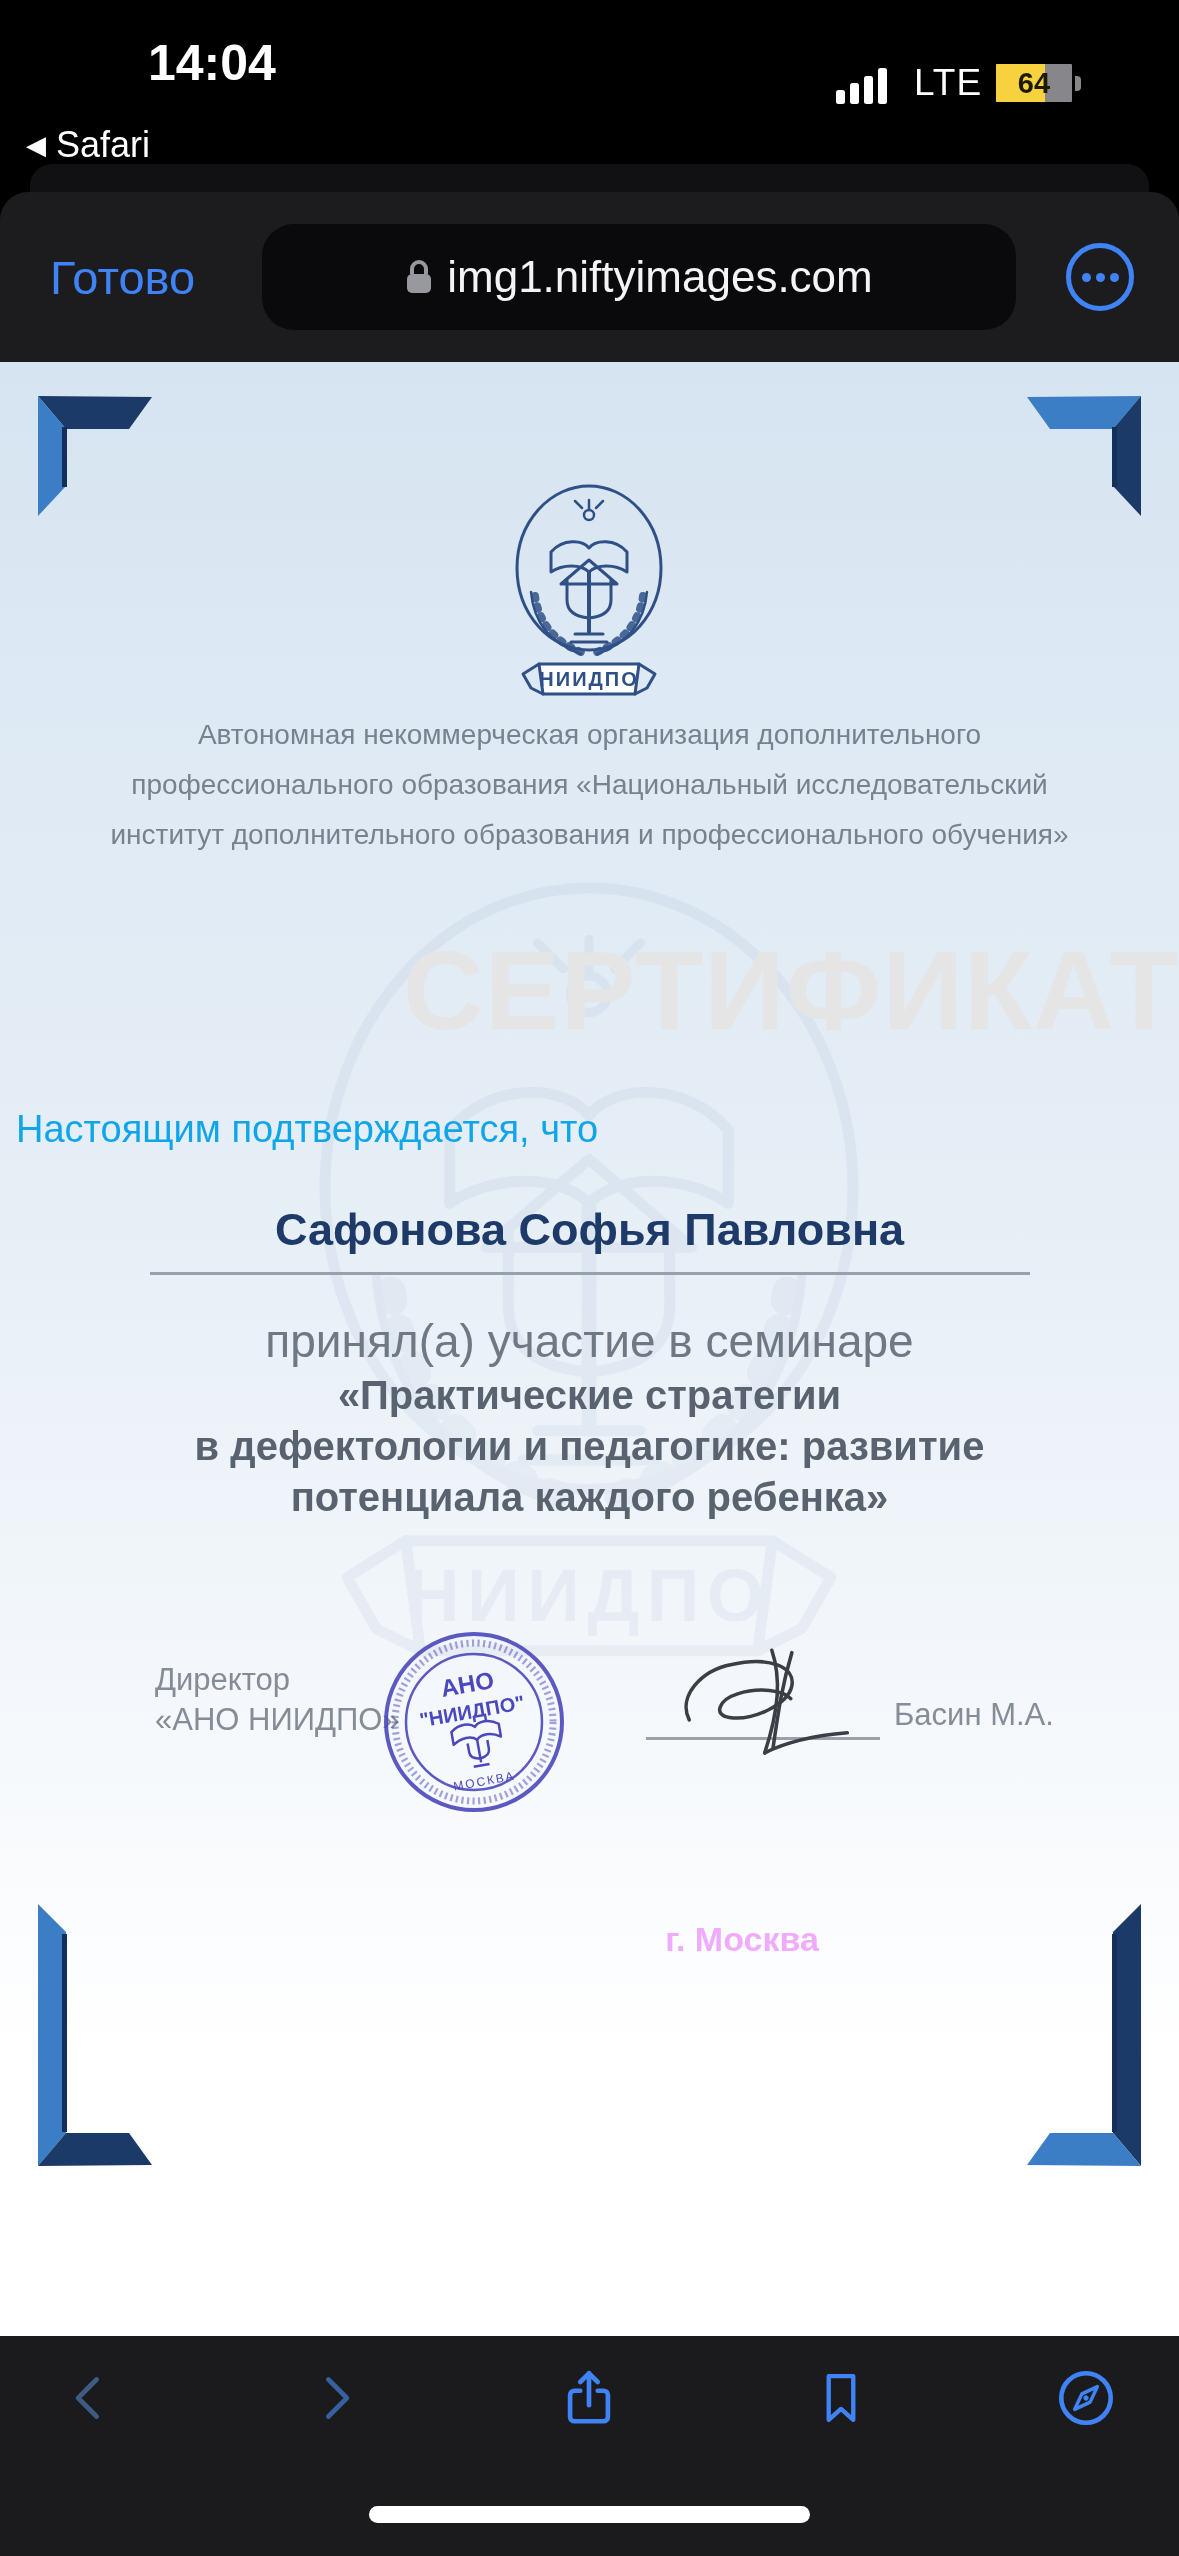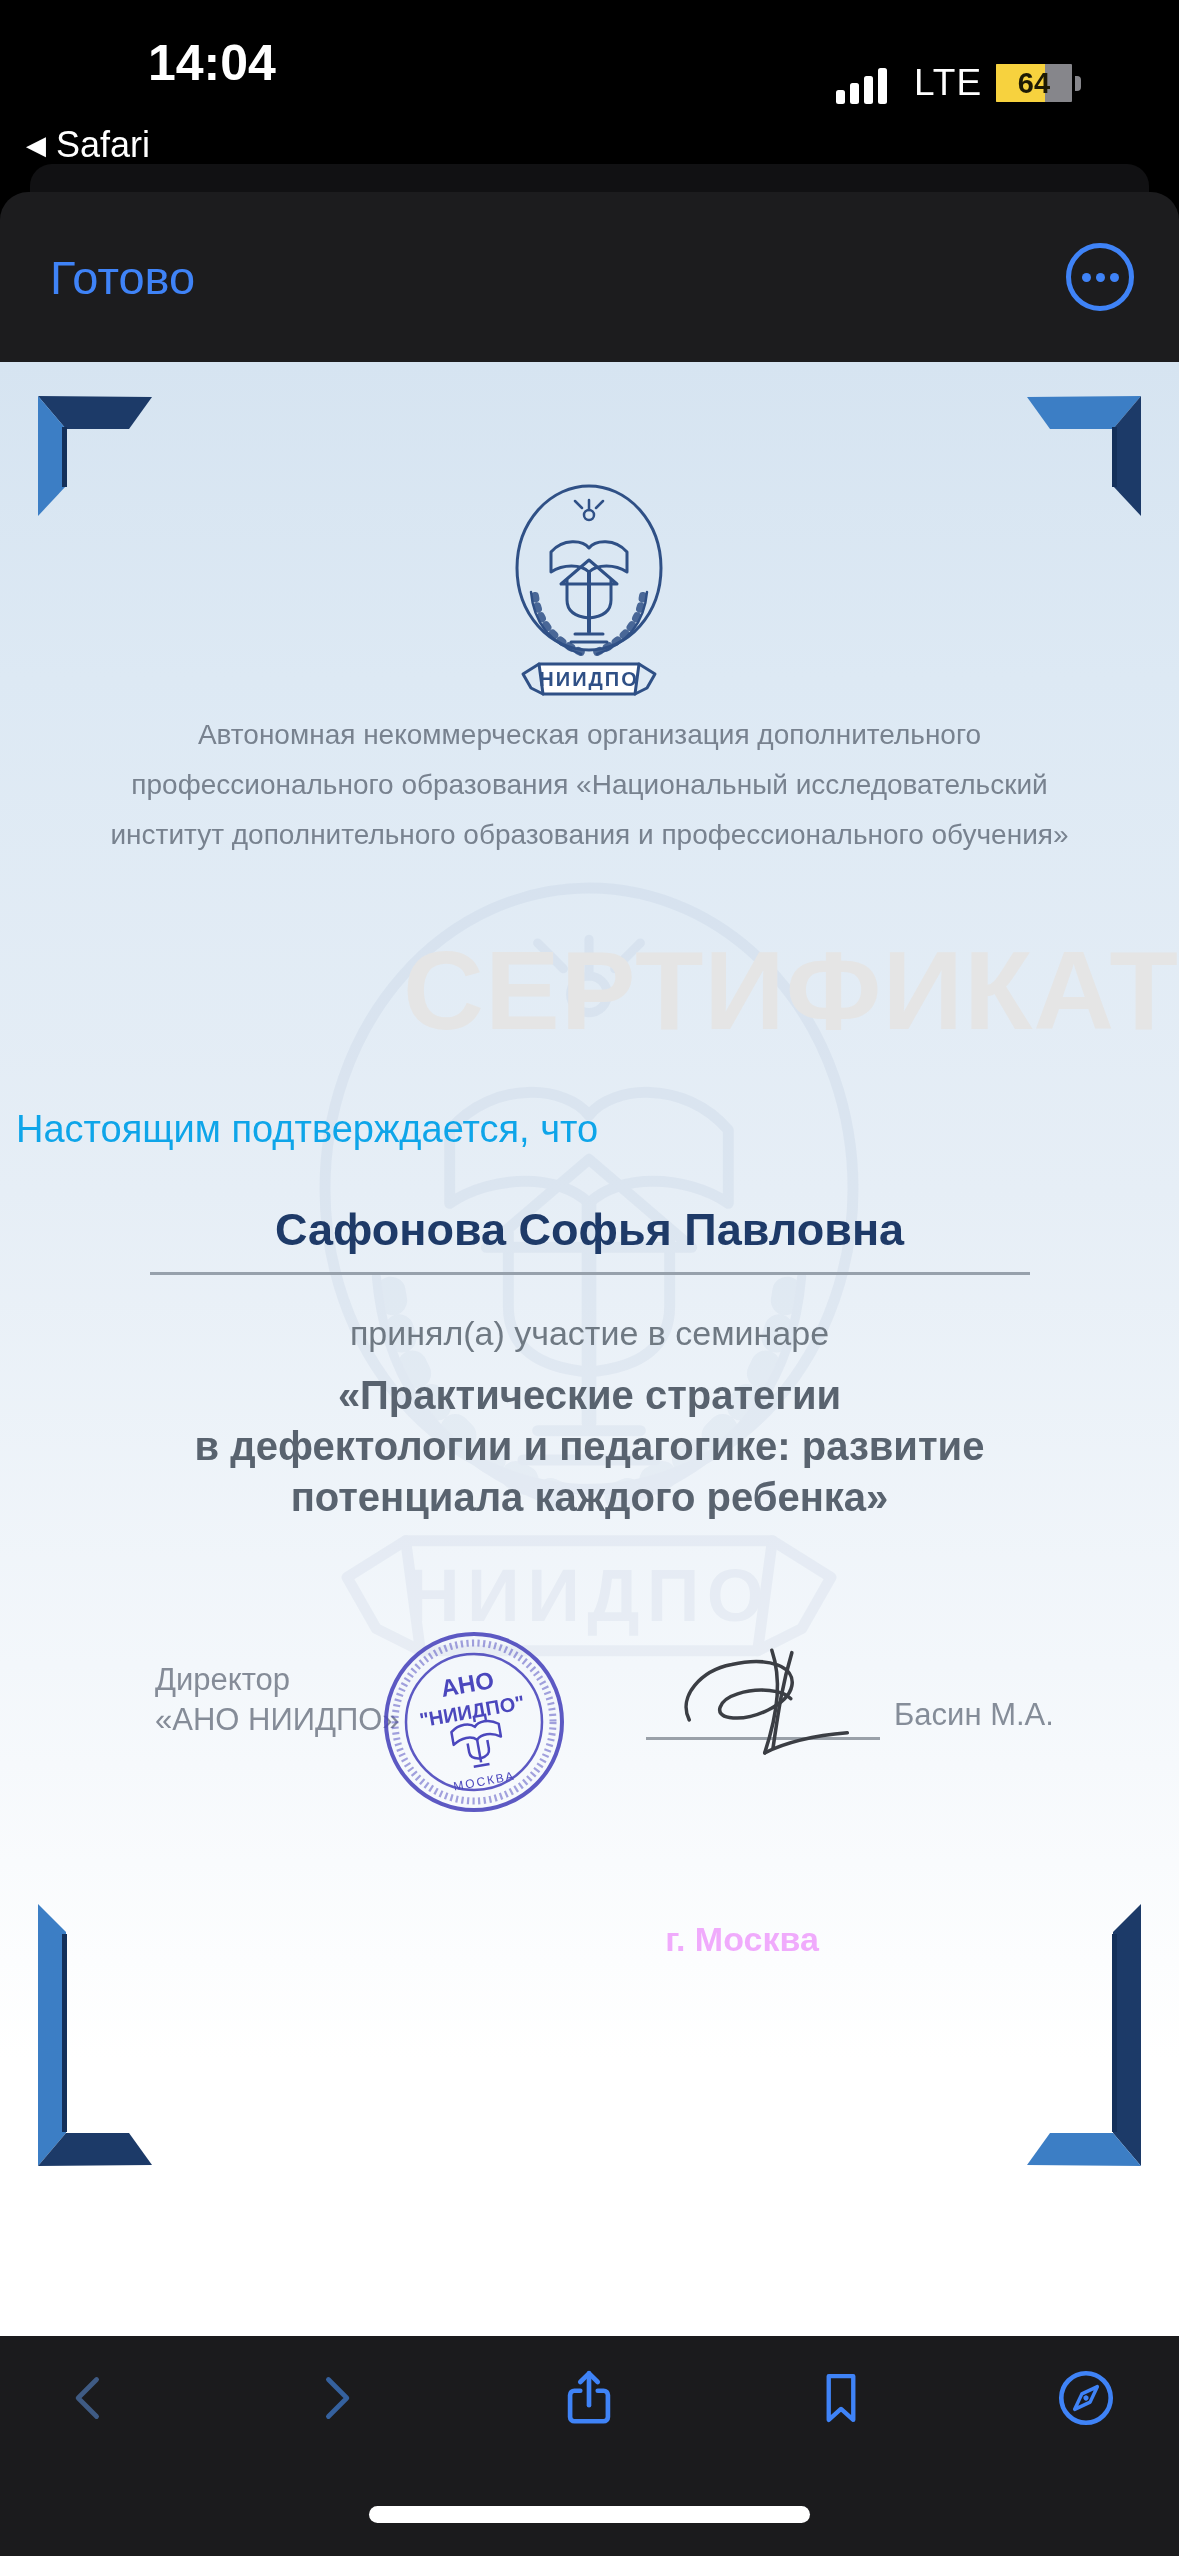--- a/index.html
+++ b/index.html
@@ -43,21 +43,21 @@
   .logo{color:#2f5086;}
   .banner-text{font-family:"Liberation Sans",sans-serif;font-size:20px;font-weight:700;letter-spacing:2px;
                fill:currentColor;text-anchor:middle;}
   .org{left:0;top:710px;width:1179px;text-align:center;color:#78828f;font-size:28px;line-height:50px;}
   .org span{display:block;}
   .cert-title{left:0;top:926px;width:1179px;text-align:right;color:#e5e5e5;
               font-size:112px;font-weight:800;letter-spacing:1px;}
   .confirm{left:16px;top:1108px;width:1179px;text-align:left;color:#0ea5e9;font-size:38px;}
   .r-name{left:0;top:1204px;width:1179px;text-align:center;color:#1e3a68;font-size:45px;font-weight:700;}
   .name-line{left:150px;top:1272px;width:880px;height:3px;background:#97a1ac;}
-  .partic{left:0;top:1314px;width:1179px;text-align:center;color:#6f7983;font-size:34px;}
+  .partic{left:0;top:1314px;width:1179px;text-align:center;color:#6f7983;font-size:46px;}
   .seminar{left:0;top:1370px;width:1179px;text-align:center;color:#59636f;font-size:40px;font-weight:700;line-height:51px;}
   .seminar span{display:block;}
   .director{left:112px;top:1660px;color:#858c98;font-size:31px;line-height:40px;margin-left:43px;}
   .director span{display:block;}
   .stamp{left:380px;top:1628px;}
   .st1{font-size:24px;font-weight:700;text-anchor:middle;}
   .st2{font-size:20px;font-weight:700;text-anchor:middle;}
   .st3{font-size:12px;letter-spacing:2px;text-anchor:middle;}
   .sig-line{left:646px;top:1737px;width:234px;height:3px;background:#9aa1a9;}
   .signer{left:894px;top:1697px;color:#858d99;font-size:31px;}
@@ -89,20 +89,27 @@
     <div class="batt-body">
       <div class="batt-fill"></div>
       <div class="batt-num">64</div>
     </div>
     <div class="batt-nub"></div>
   </div>
 
   <div class="abs sheet-edge"></div>
   <div class="abs toolbar"></div>
   <div class="abs done-btn">Готово</div>
+  <div class="abs url-pill">
+    <svg width="28" height="36" viewBox="0 0 28 36">
+      <path d="M7,15 v-5 a7,7 0 0 1 14,0 v5" fill="none" stroke="#98989f" stroke-width="4"></path>
+      <rect x="2" y="15" width="24" height="19" rx="5" fill="#98989f"></rect>
+    </svg>
+    <span class="url-text">img1.niftyimages.com</span>
+  </div>
   <div class="abs more-btn">
     <s></s>
       <s></s>
       <s></s>
   </div>
 
   <div class="abs cert-bg"></div>
 
   <svg class="abs" style="left:36px;top:396px" width="118" height="124" viewBox="0 0 118 124">
     <polygon points="2,0 116,1 93,33 30,33" fill="#1c3a68"></polygon>

